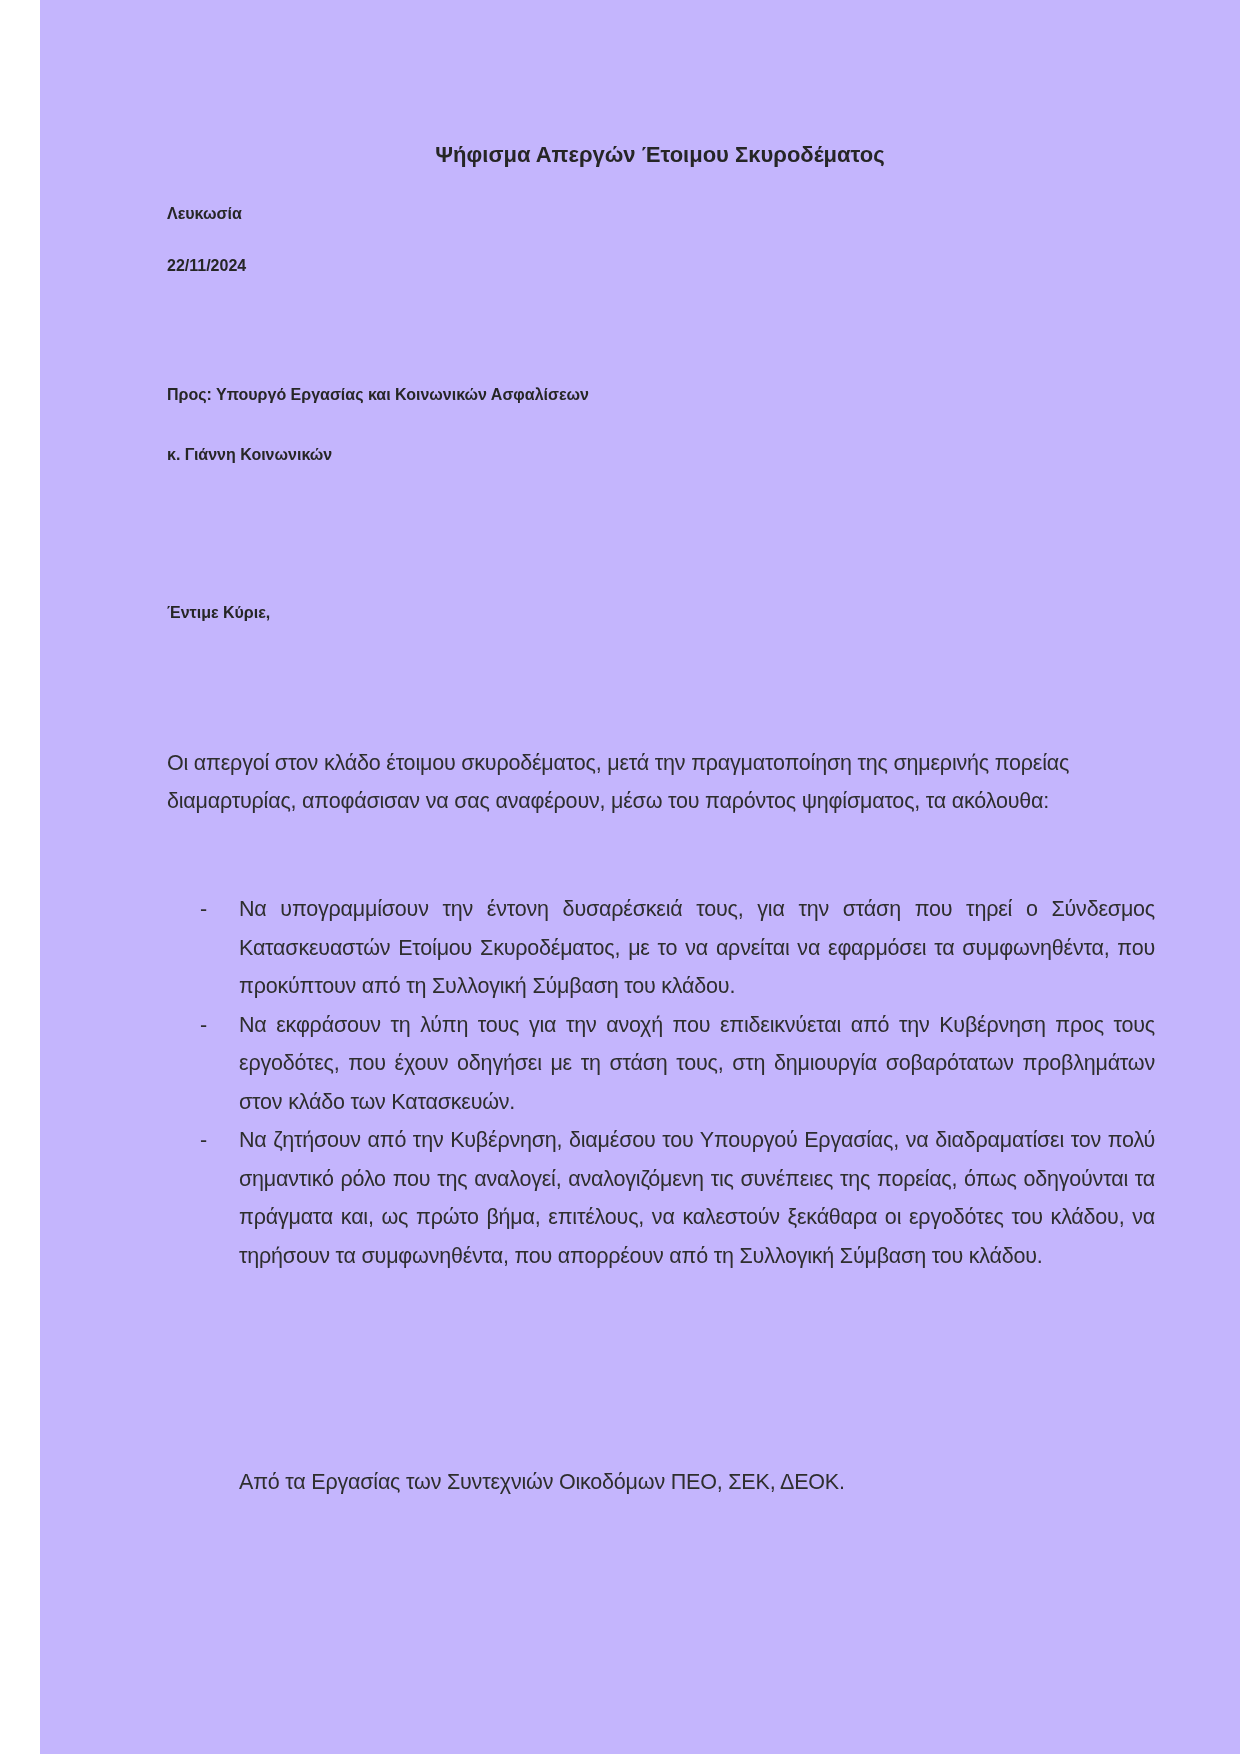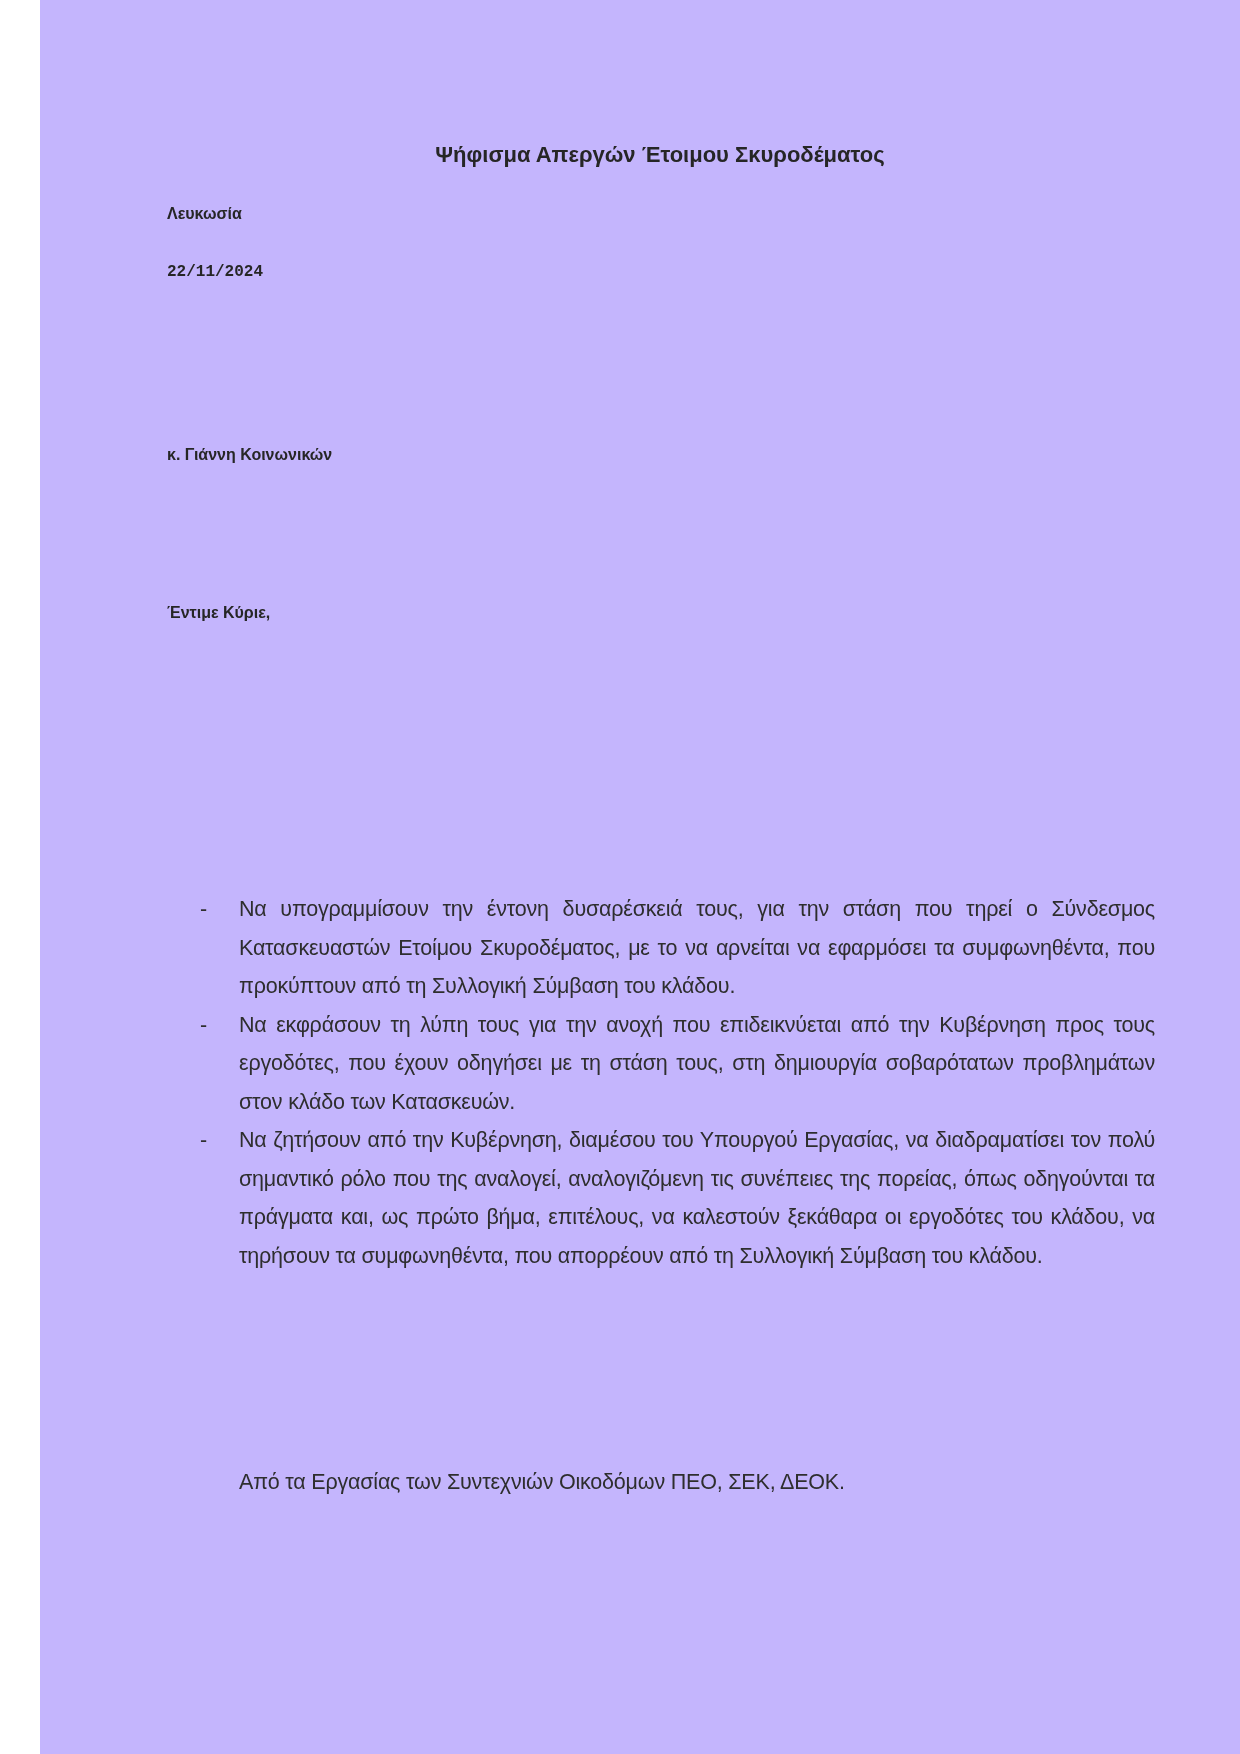--- a/index.html
+++ b/index.html
@@ -25,24 +25,26 @@
     }
     .dash { position: absolute; left: 33px; top: 0; }
     .sign { position: absolute; left: 199px; top: 1470px; font-size: 21.5px; color: #2e2e2e; letter-spacing: -0.2px; }
   </style>
 </head>
 <body>
 
 <div class="page">
   <div class="title">Ψήφισμα Απεργών Έτοιμου Σκυροδέματος</div>
   <div class="hdr" style="top:205px;">Λευκωσία</div>
-  <div class="hdr" style="top:263px;font-family:Liberation Mono, monospace;">22/11/2024</div>
+  <div class="hdr" style="top:257px;">22/11/2024</div>
+  <div class="hdr" style="top:386px;">Προς: Υπουργό Εργασίας και Κοινωνικών Ασφαλίσεων</div>
   <div class="hdr" style="top:446px;">κ. Γιάννη Κοινωνικών</div>
   <div class="hdr" style="top:604px;text-align:center;">Έντιμε Κύριε,</div>
 
+  <div class="body-text intro">Οι απεργοί στον κλάδο έτοιμου σκυροδέματος, μετά την πραγματοποίηση της σημερινής πορείας διαμαρτυρίας, αποφάσισαν να σας αναφέρουν, μέσω του παρόντος ψηφίσματος, τα ακόλουθα:</div>
 
   <ul class="list">
     <li>
       <span class="dash">-</span>
       <span>Να υπογραμμίσουν την έντονη δυσαρέσκειά τους, για την στάση που τηρεί ο Σύνδεσμος Κατασκευαστών Ετοίμου Σκυροδέματος, με το να αρνείται να εφαρμόσει τα συμφωνηθέντα, που προκύπτουν από τη Συλλογική Σύμβαση του κλάδου.</span>
     </li>
     <li>
       <span class="dash">-</span>
       <span>Να εκφράσουν τη λύπη τους για την ανοχή που επιδεικνύεται από την Κυβέρνηση προς τους εργοδότες, που έχουν οδηγήσει με τη στάση τους, στη δημιουργία σοβαρότατων προβλημάτων στον κλάδο των Κατασκευών.</span>
     </li>

